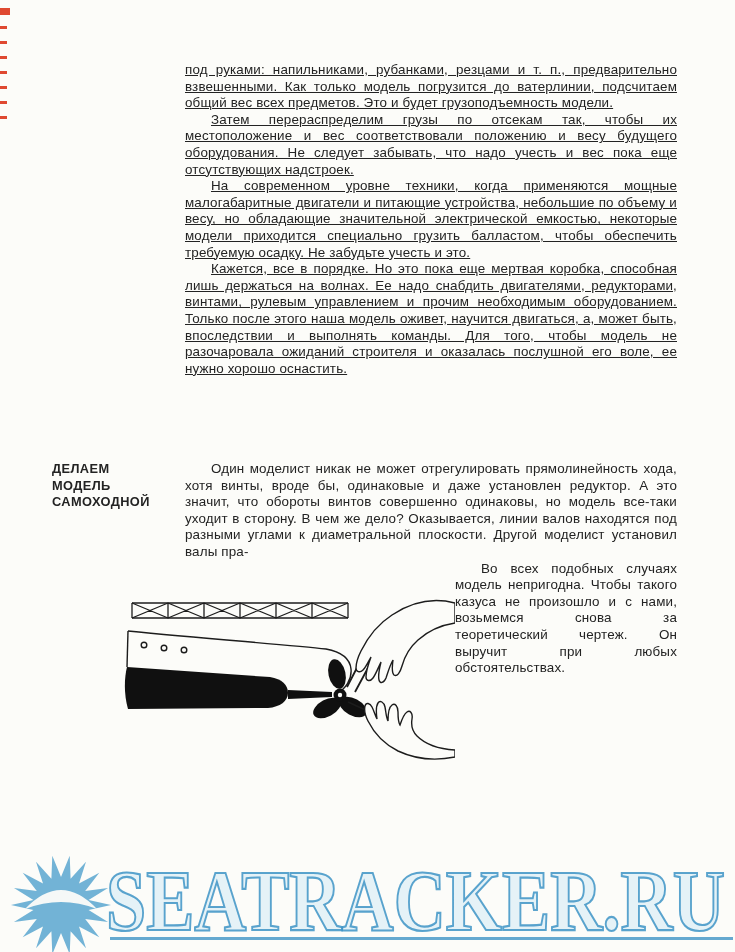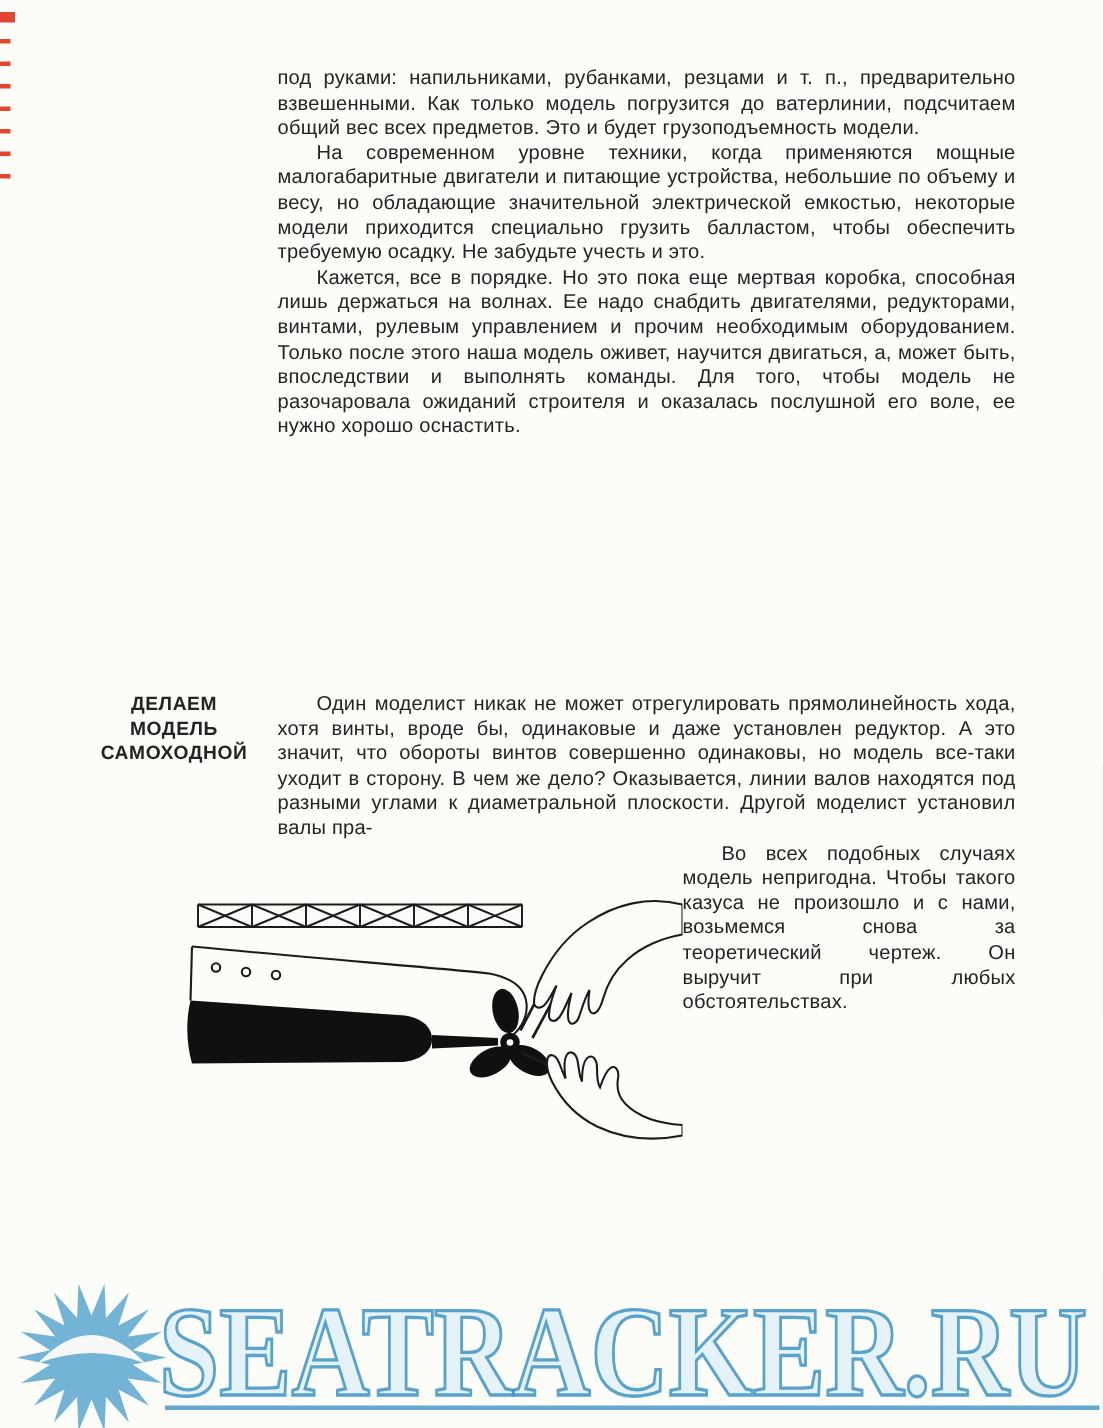--- a/index.html
+++ b/index.html
@@ -2,31 +2,31 @@
 <html><head>
 <meta charset="utf-8">
 <style>
   html,body { margin:0; padding:0; background:#e8e8e4; }
   .page {
     position:relative; width:735px; height:952px; margin:0 auto;
     background:#fcfcf9; overflow:hidden;
     font-family:"Liberation Sans", sans-serif; color:#232323;
   }
   
-  .col-top  { position:absolute; left:185px; top:44px;  width:492px; }
+  .col-top  { position:absolute; left:185px; top:62px;  width:492px;text-decoration:underline; }
   .col-main { position:absolute; left:185px; top:461px; width:492px; }
   p.bodytext {
     margin:0; text-align:justify; font-size:13.4px; line-height:16.6px;
     letter-spacing:0.15px;
   }
   p.ind { text-indent:26px; }
   .lead { font-weight:bold; }
   
   .heading {
-    position:absolute; left:52px; top:461px; width:128px; text-align:center;
+    position:absolute; left:52px; top:461px; width:128px; text-align:left;
     font-weight:bold; font-size:12.8px; line-height:16.6px; letter-spacing:0.4px;
   }
   
   .figure { float:left; width:335px; height:217px; margin:0 0 4px -65px; }
   .figure svg { display:block; }
   
   .mark { position:absolute; left:0; }
   
   .wm-text {
     position:absolute; left:106px; top:858px; white-space:nowrap;
@@ -51,20 +51,21 @@
     <div class="mark" style="top:41px; width:7px; height:3px; background:#df4931;"></div>
     <div class="mark" style="top:56px; width:7px; height:3px; background:#df4931;"></div>
     <div class="mark" style="top:71px; width:7px; height:3px; background:#df4931;"></div>
     <div class="mark" style="top:86px; width:7px; height:3px; background:#df4931;"></div>
     <div class="mark" style="top:101px;width:7px; height:3px; background:#df4931;"></div>
     <div class="mark" style="top:116px;width:7px; height:3px; background:#df4931;"></div>
   </div>
 
   <div class="col-top">
     <p class="bodytext">под руками: напильниками, рубанками, резцами и т. п., предварительно взвешенными. Как только модель погрузится до ватерлинии, подсчитаем общий вес всех предметов. Это и будет грузоподъемность модели.</p>
+    <p class="bodytext ind">Затем перераспределим грузы по отсекам так, чтобы их местоположение и вес соответствовали положению и весу будущего оборудования. Не следует забывать, что надо учесть и вес пока еще отсутствующих надстроек.</p>
     <p class="bodytext ind">На современном уровне техники, когда применяются мощные малогабаритные двигатели и питающие устройства, небольшие по объему и весу, но обладающие значительной электрической емкостью, некоторые модели приходится специально грузить балластом, чтобы обеспечить требуемую осадку. Не забудьте учесть и это.</p>
     <p class="bodytext ind">Кажется, все в порядке. Но это пока еще мертвая коробка, способная лишь держаться на волнах. Ее надо снабдить двигателями, редукторами, винтами, рулевым управлением и прочим необходимым оборудованием. Только после этого наша модель оживет, научится двигаться, а, может быть, впоследствии и выполнять команды. Для того, чтобы модель не разочаровала ожиданий строителя и оказалась послушной его воле, ее нужно хорошо оснастить.</p>
   </div>
 
   <div class="heading">
     <div>ДЕЛАЕМ</div>
     <div>МОДЕЛЬ</div>
     <div>САМОХОДНОЙ</div>
   </div>
 

